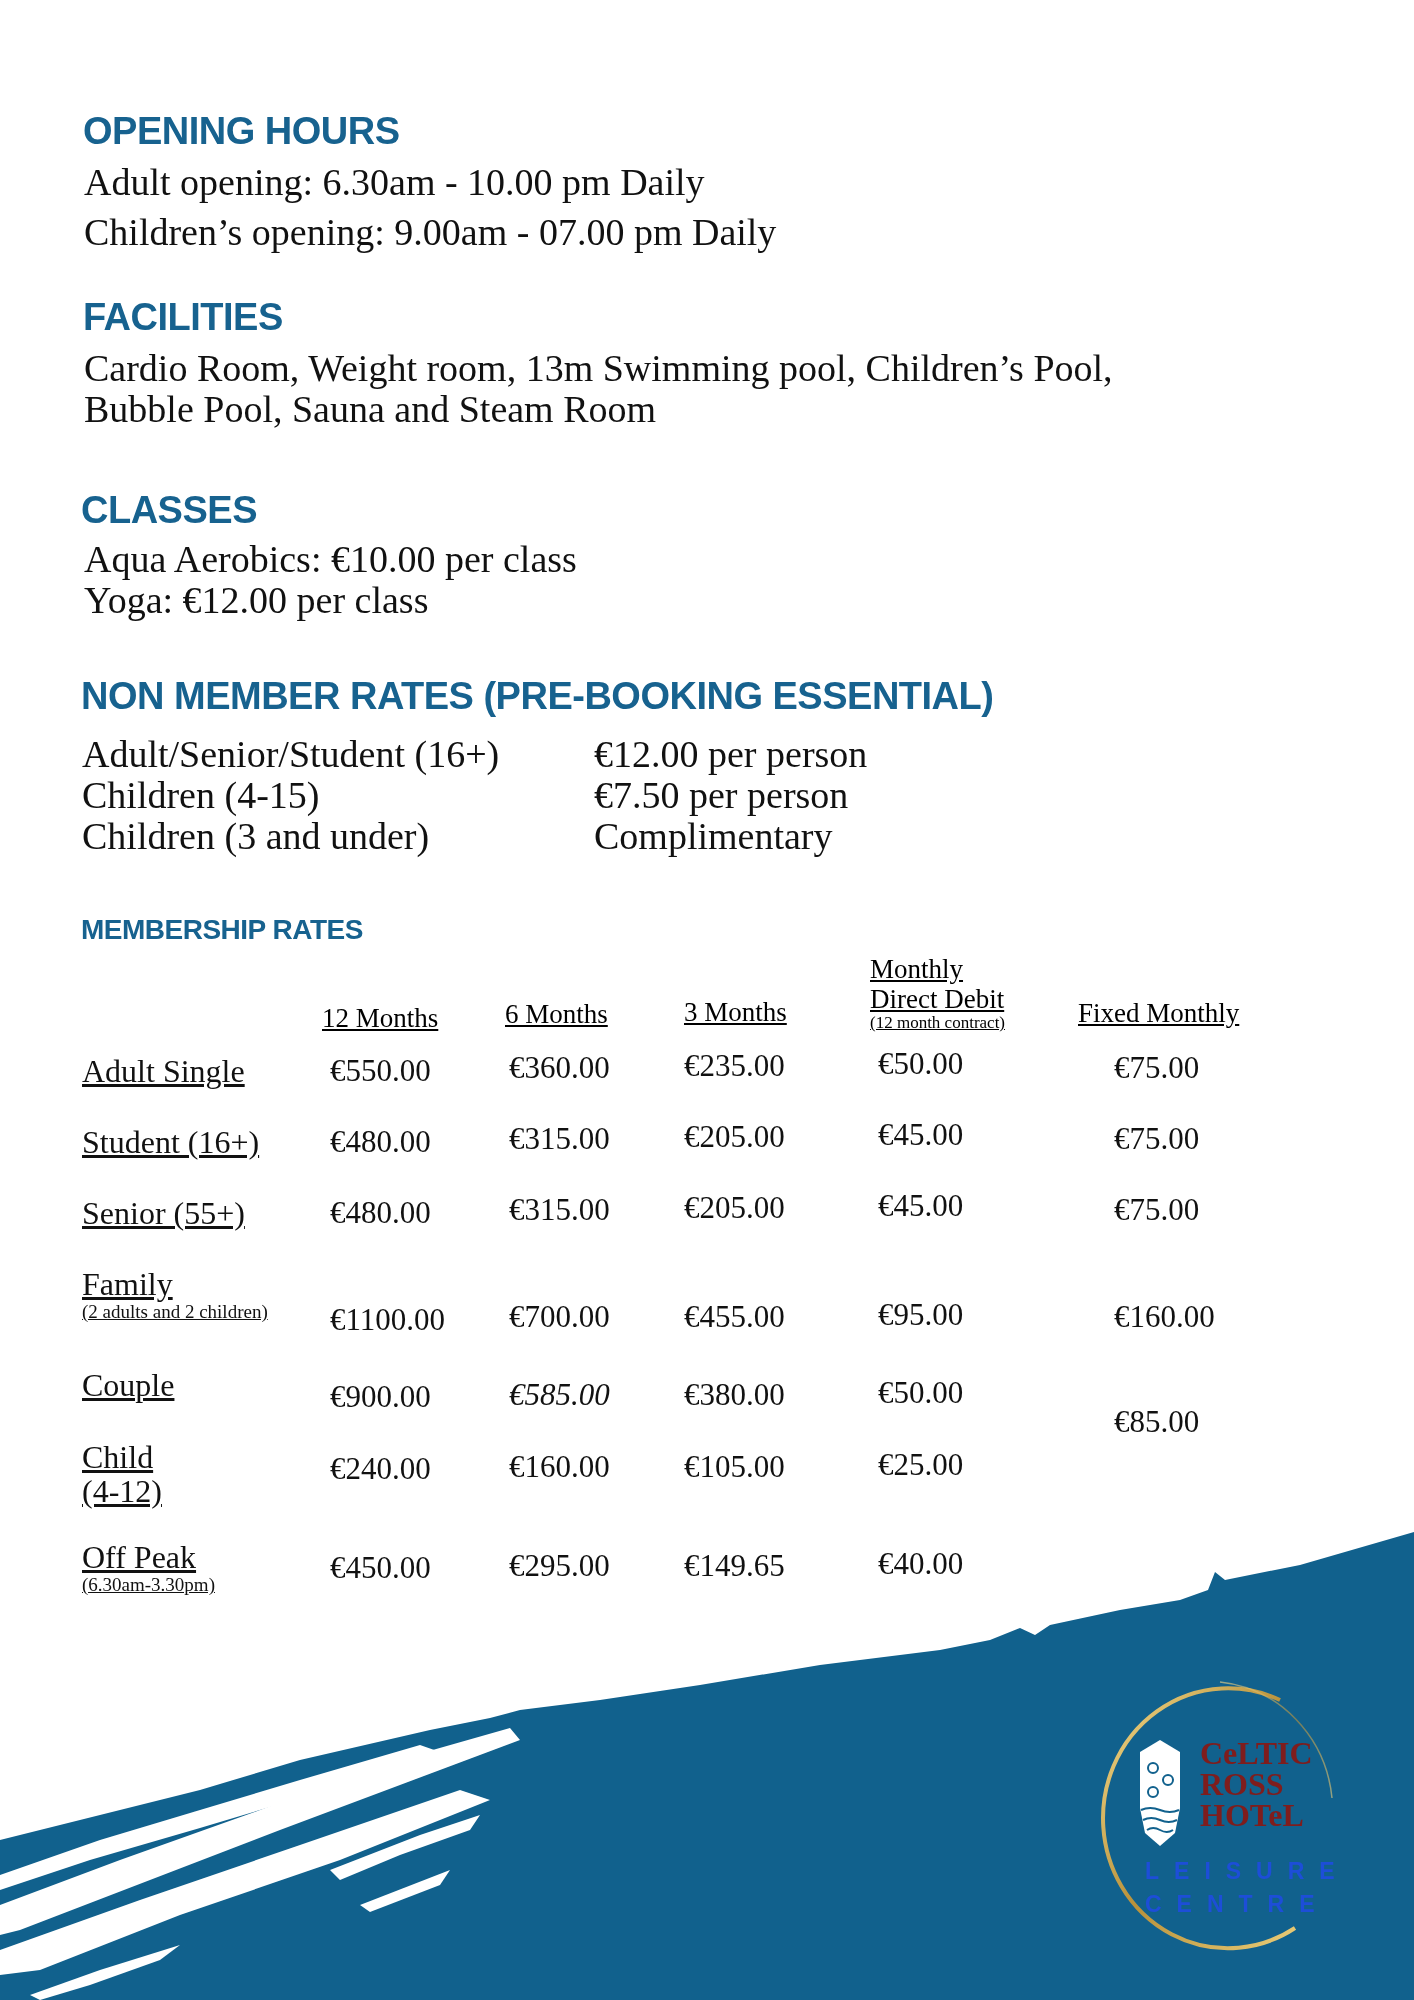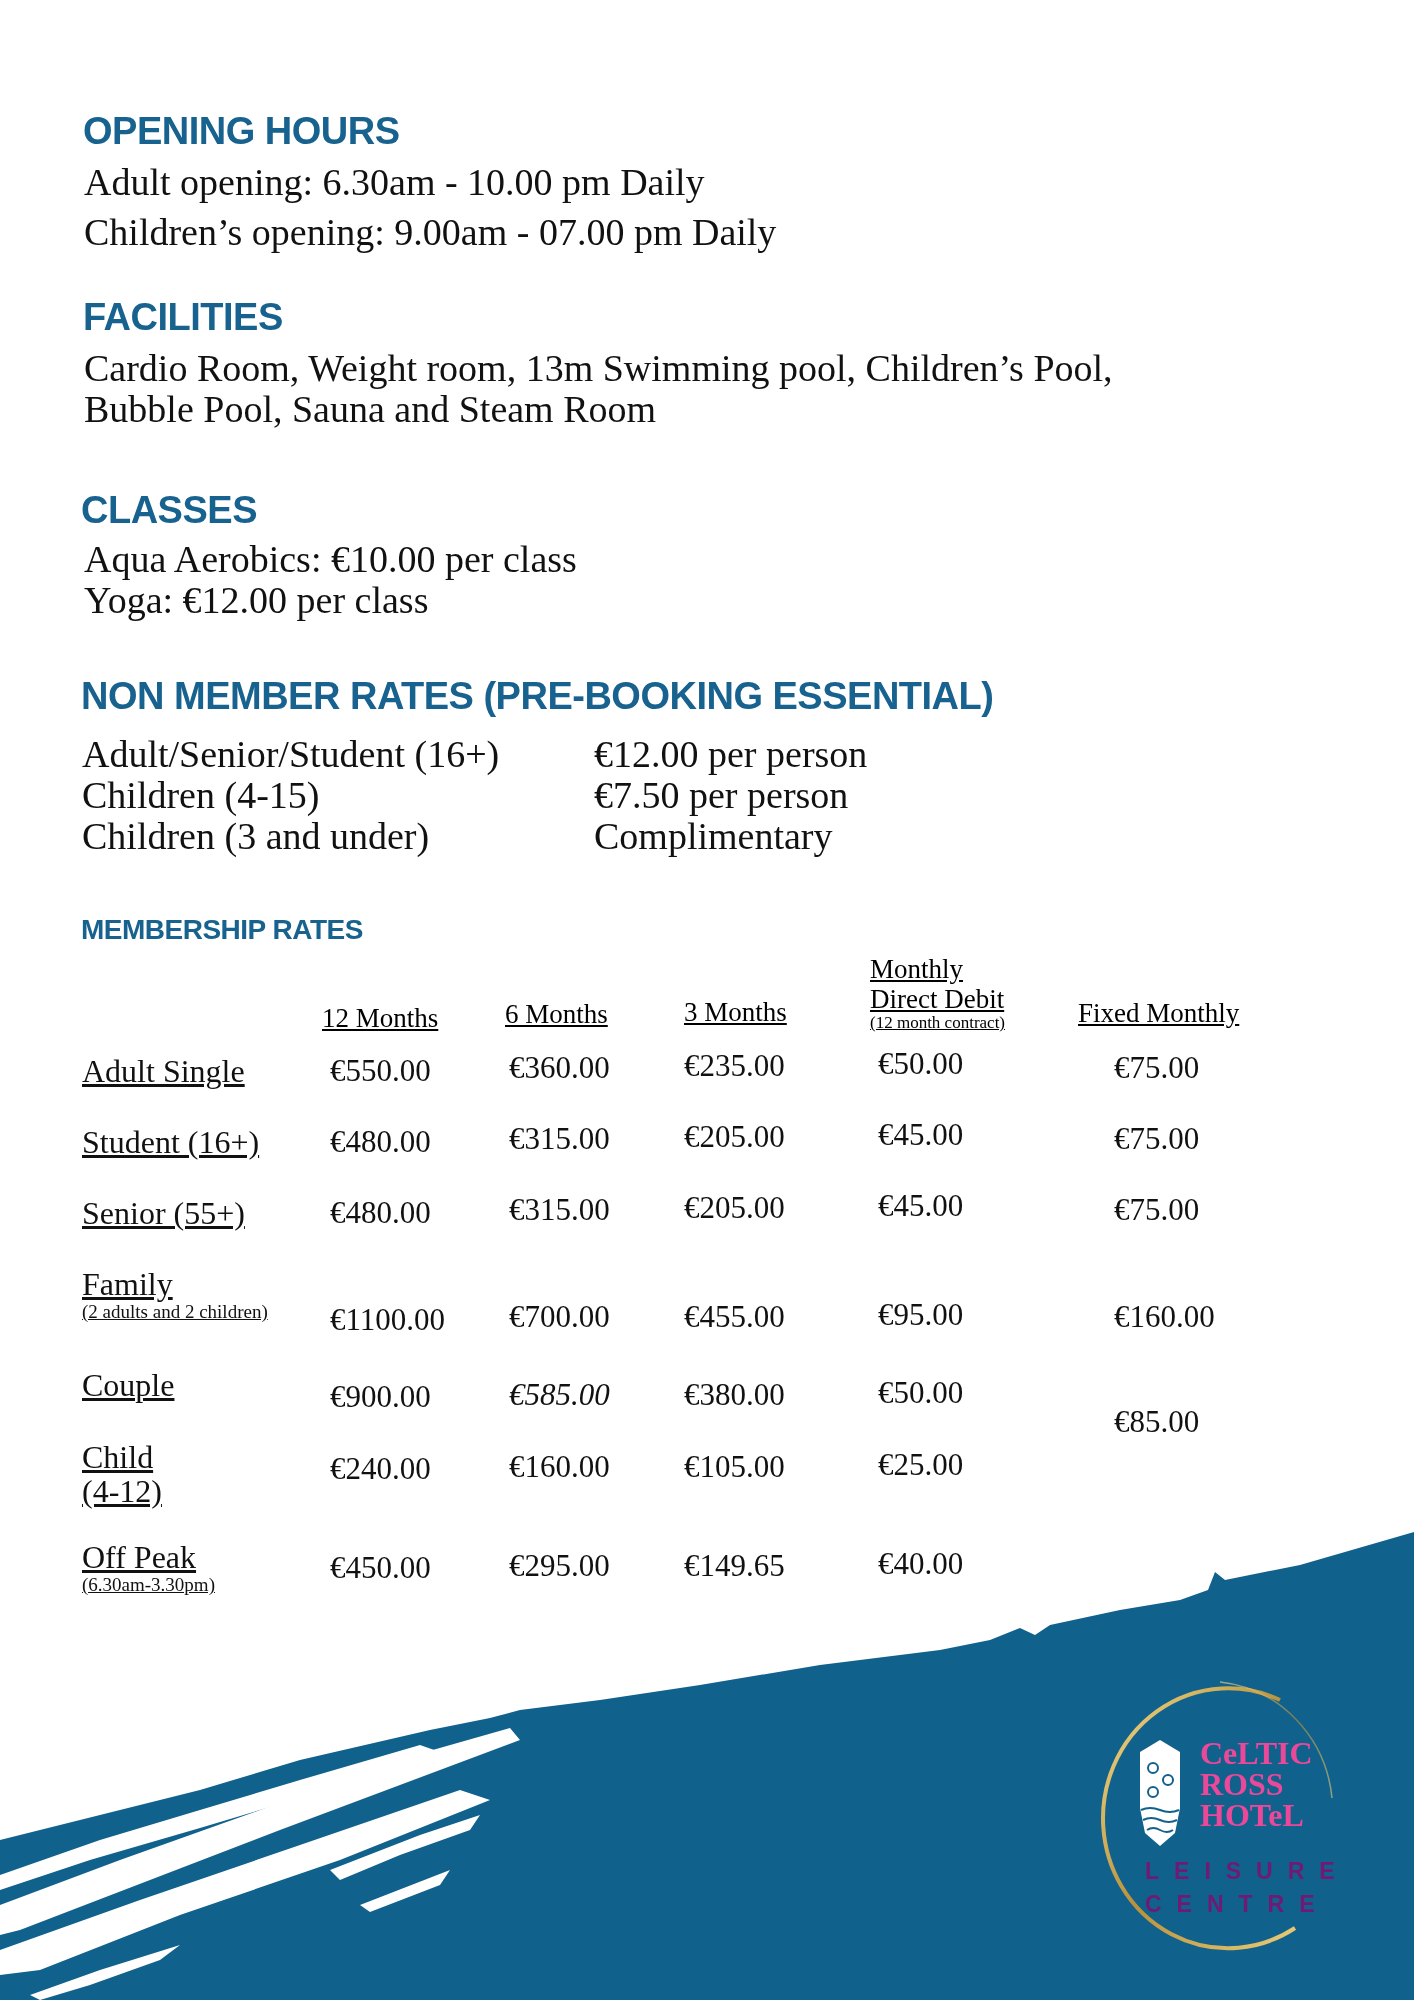--- a/index.html
+++ b/index.html
@@ -10,22 +10,22 @@
   .line { position: absolute; left: 84px; font-size: 38px; line-height: 42px; margin: 0; white-space: nowrap; }
   .nm-label { position: absolute; left: 82px; font-size: 38px; line-height: 41px; white-space: nowrap; }
   .nm-value { position: absolute; left: 594px; font-size: 38px; line-height: 41px; white-space: nowrap; }
   .colh { position: absolute; font-size: 27px; color: #000000; white-space: nowrap; line-height: 30px; text-decoration: underline; }
   .colh small { display: block; font-size: 17px; line-height: 18px; }
   .rl { position: absolute; left: 82px; font-size: 32px; line-height: 34px; white-space: nowrap; text-decoration: underline; }
   .rl .sub { display: block; font-size: 19px; line-height: 22px; }
   .price { position: absolute; font-size: 31px; white-space: nowrap; }
   .bg-svg { position: absolute; left: 0; top: 0; }
   .logo { position: absolute; left: 1070px; top: 1678px; width: 270px; height: 280px; }
-  .logo-text { position: absolute; left: 130px; top: 60px; color: #ec4899; font-family: "Liberation Serif", serif; font-size: 32px; line-height: 31px; font-weight: bold; letter-spacing: 0px; }
-  .logo-sub { position: absolute; left: 70px; font-family: "Liberation Sans", sans-serif; font-weight: bold; color: #701a75; font-size: 23px; letter-spacing: 15px; }
+  .logo-text { position: absolute; left: 130px; top: 60px; color: #7f1d1d; font-family: "Liberation Serif", serif; font-size: 32px; line-height: 31px; font-weight: bold; letter-spacing: 0px; }
+  .logo-sub { position: absolute; left: 70px; font-family: "Liberation Sans", sans-serif; font-weight: bold; color: #1d4ed8; font-size: 23px; letter-spacing: 15px; }
 </style>
 </head>
 <body>
 
 <svg class="bg-svg" width="1414" height="2000" viewBox="0 0 1414 2000">
   <path d="M1414 1532 L1300 1565 L1225 1580 L1215 1572 L1208 1590 L1180 1600 L1120 1610 L1050 1625 L1035 1635 L1020 1628 L990 1640 L940 1650 L820 1665 L700 1685 L600 1700 L520 1710 L490 1718 L430 1730 L300 1760 L200 1790 L120 1810 L60 1825 L0 1840 L0 2000 L1414 2000 Z" fill="#11618d"></path>
 
   <g fill="#ffffff">
     <path d="M0 1905 L120 1860 L260 1810 L380 1765 L510 1728 L520 1740 L400 1785 L280 1830 L150 1880 L20 1930 L0 1935 Z"></path>
     <path d="M0 1950 L140 1900 L300 1845 L460 1790 L490 1800 L340 1860 L180 1915 L40 1970 L0 1975 Z"></path>

